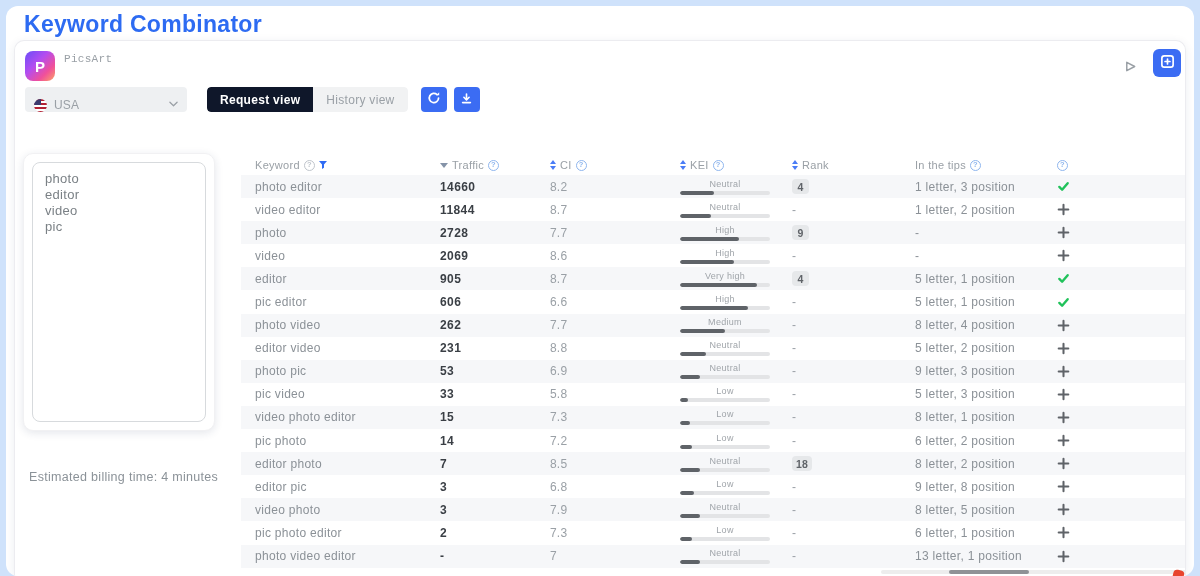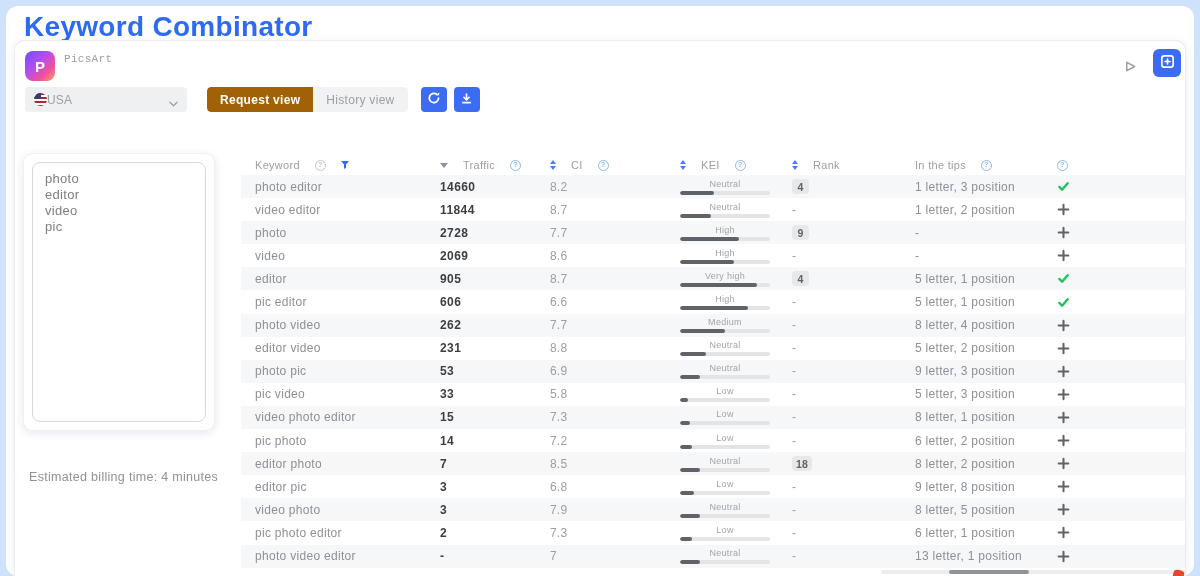--- a/index.html
+++ b/index.html
@@ -10,21 +10,21 @@
     position:relative;
     overflow:hidden;
     letter-spacing:.2px;
   }
   .page {
     position:absolute; left:6px; top:6px; right:6px; bottom:0;
     background:#ffffff; border-radius:12px; overflow:hidden;
   }
   .page-title {
     position:absolute; left:18px; top:5px;
-    font-size:28px; font-weight:700; color:#2d6bf2; letter-spacing:.3px;
+    font-size:23px; font-weight:700; color:#2d6bf2; letter-spacing:.3px;
   }
   .card {
     position:absolute; left:8px; right:8px; top:34px; bottom:0;
     background:#fff; border:1px solid #ececf0; border-bottom:none;
     border-radius:10px 10px 0 0;
     box-shadow:0 2px 10px rgba(30,50,90,.08);
     overflow:hidden;
   }
   
   .app-row { position:absolute; left:10px; top:10px; display:flex; gap:9px; align-items:flex-start; }
@@ -39,30 +39,30 @@
   .store-icon { position:absolute; top:18px; right:48px; }
   .add-app-btn {
     position:absolute; top:8px; right:4px; width:28px; height:28px;
     background:#3b6cf3; border:none; border-radius:6px; cursor:pointer;
     display:flex; align-items:center; justify-content:center;
   }
   
   .controls { position:absolute; left:10px; top:46px; display:flex; align-items:center; }
   .country-select {
     width:162px; height:25px; background:#eef0f2; border-radius:4px;
-    display:flex; align-items:center; padding:0 9px;
+    display:flex; align-items:flex-end; gap:7px; padding:0 9px;
     font-size:12px; color:#9aa0a6; cursor:pointer; position:relative;
   }
   .flag { width:13px; height:13px; border-radius:50%; overflow:hidden; position:relative;
     background:repeating-linear-gradient(#b22234 0 2px,#ffffff 2px 4px); }
   .flag::after { content:""; position:absolute; left:0; top:0; width:7px; height:6px; background:#3c3b6e; }
   .country-chevron { position:absolute; right:9px; top:9px; }
   .seg { display:flex; margin-left:20px; border-radius:4px; overflow:hidden; }
   .btn-request {
-    height:25px; padding:0 13px; background:#a16207; color:#fff; border:none;
+    height:25px; padding:0 13px; background:#0f172a; color:#fff; border:none;
     font-size:12px; font-weight:700; letter-spacing:.3px; cursor:pointer; border-radius:4px 0 0 4px;
     font-family:inherit;
   }
   .btn-history {
     height:25px; padding:0 13px; background:#f1f2f3; color:#9aa0a6; border:none;
     font-size:12px; letter-spacing:.3px; cursor:pointer; border-radius:0 4px 4px 0;
     font-family:inherit;
   }
   .icon-btn {
     width:26px; height:25px; background:#3b6cf3; border:none; border-radius:4px;
@@ -97,21 +97,21 @@
   }
   .billing-note { position:absolute; left:14px; top:429px; font-size:12.5px; color:#8b9298; letter-spacing:.3px; }
   
   .table { position:absolute; left:226px; right:0; top:114px; bottom:0; }
   .thead, .trow {
     display:grid;
     grid-template-columns:185px 110px 122px 120px 115px 148px 80px;
     align-items:center;
   }
   .thead { height:20px; font-size:11px; color:#9aa0a6; letter-spacing:.3px; }
-  .th { display:flex; align-items:center; gap:15px; padding-left:14px; }
+  .th { display:flex; align-items:center; gap:4px; padding-left:14px; }
   .th.kei-h, .th.tips-h { padding-left:22px; }
   .th.action-h { padding-left:16px; }
   .tbody { position:absolute; left:0; right:0; top:20px; bottom:0; overflow:hidden; }
   .trow { height:23.1px; }
   .trow:nth-child(odd) { background:#f6f7f9; }
   .td { padding-left:14px; display:flex; align-items:center; }
   .kw { font-size:12px; color:#8b9197; letter-spacing:.3px; }
   .tv { font-size:12px; font-weight:700; color:#3a3f45; letter-spacing:.4px; }
   .cv { font-size:12px; color:#9aa0a6; }
   .td-kei { padding-left:22px;text-align:center; }

